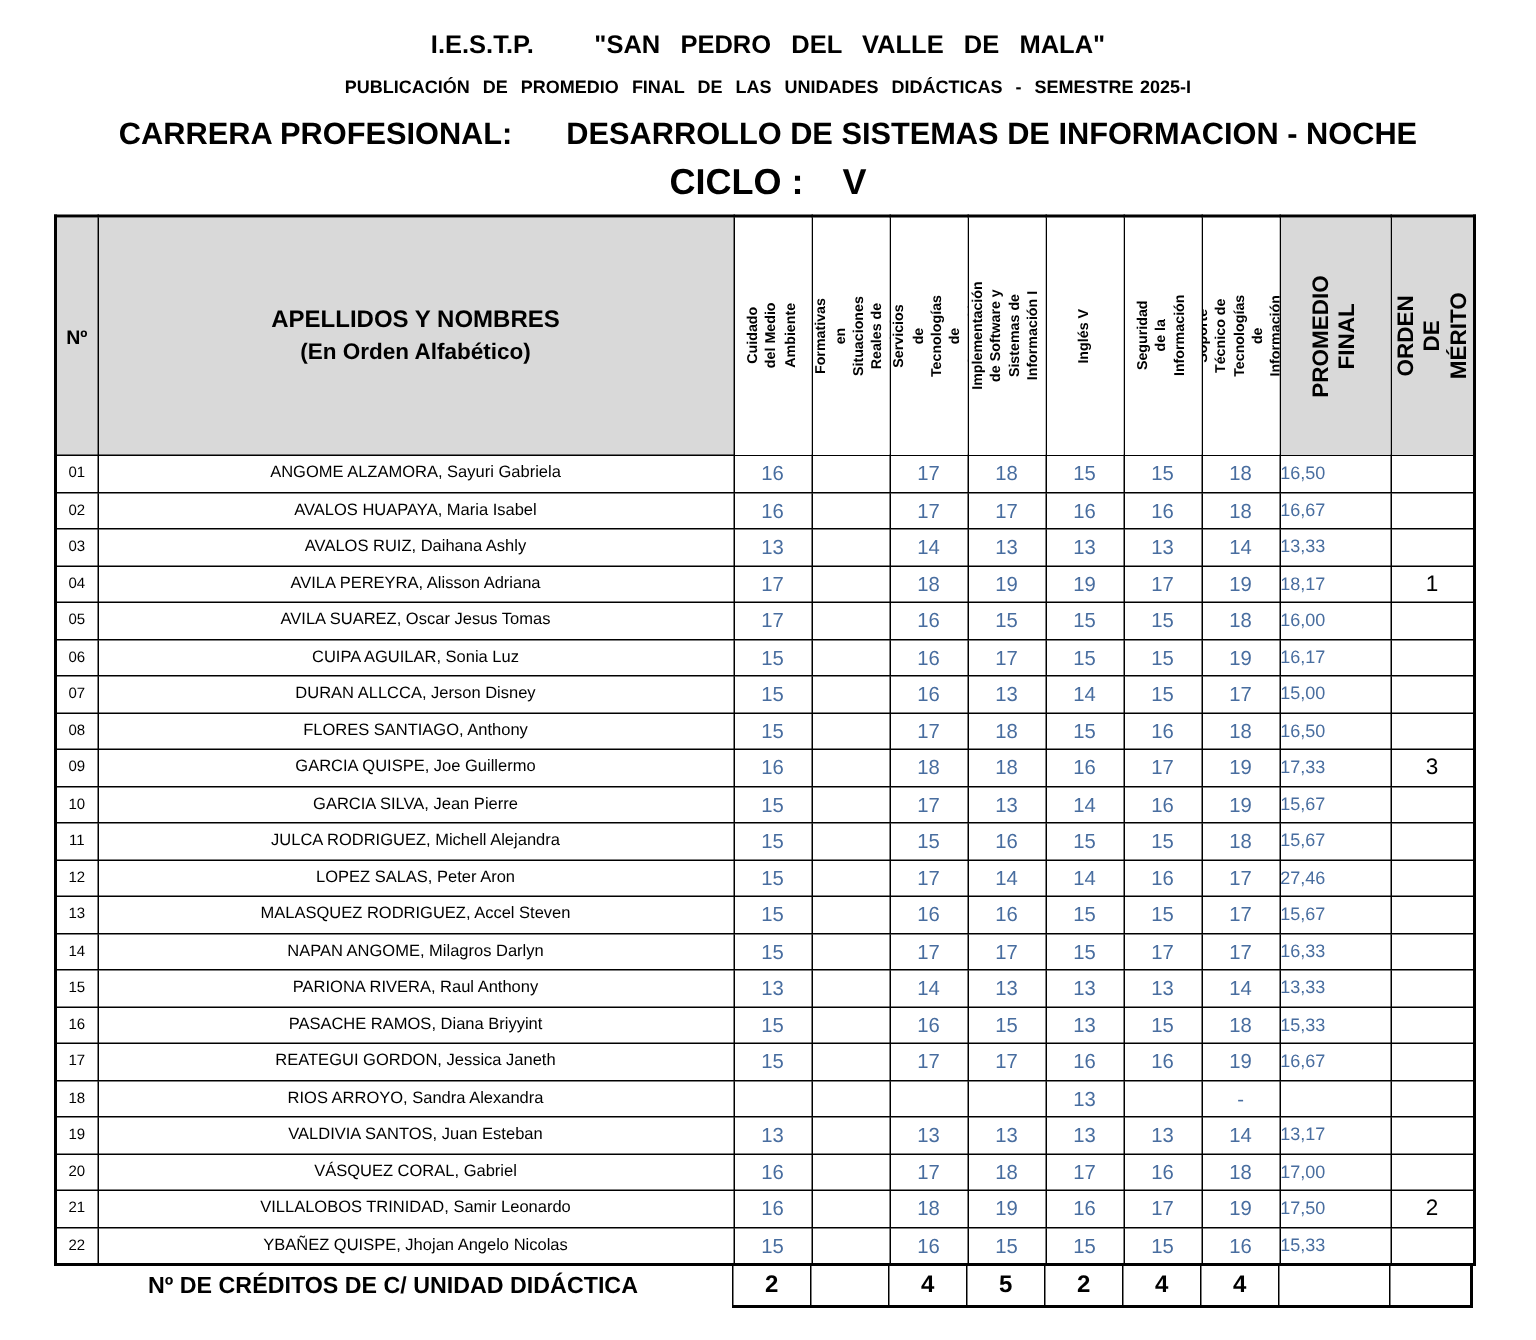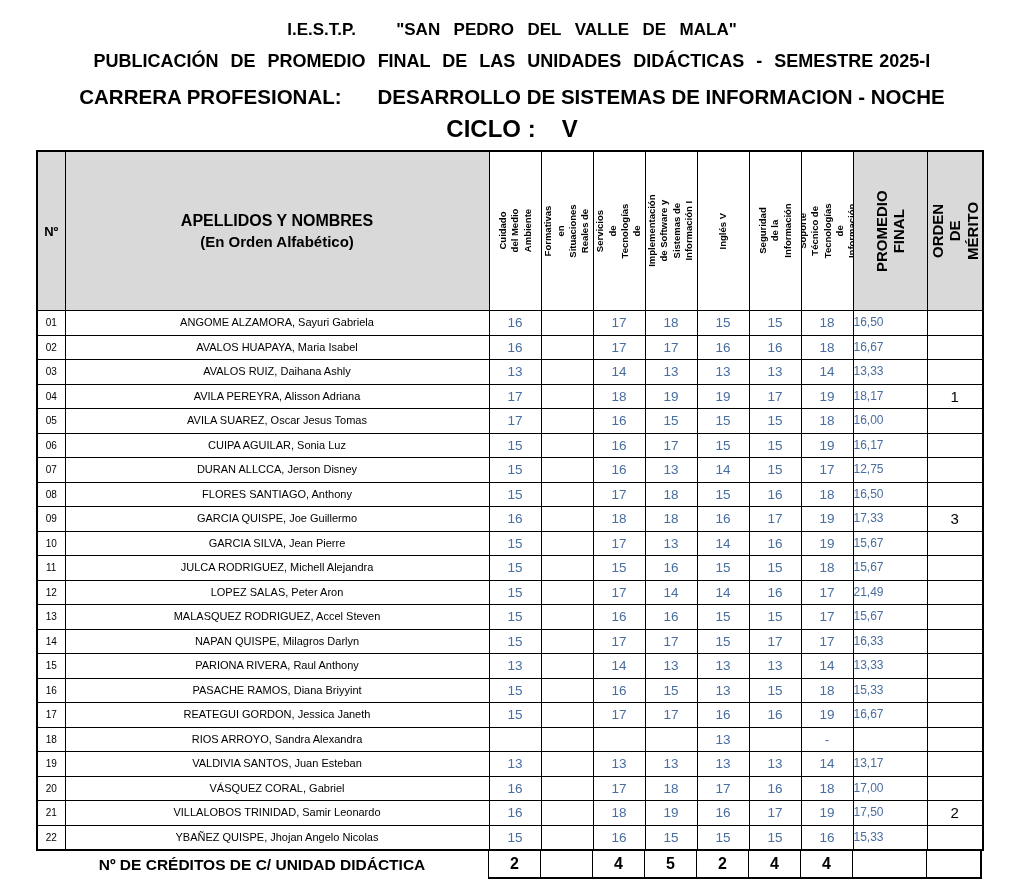--- a/index.html
+++ b/index.html
@@ -4,21 +4,21 @@
 <style>
   html,body { margin:0; padding:0; background:#ffffff; }
   body {
     width:1024px; height:893px; overflow:hidden;
     font-family:"Liberation Sans", sans-serif; color:#000;
     --grade-blue:#486d9f; --header-gray:#d9d9d9;
   }
   .titles { text-align:center; }
   .t-line { white-space:pre; font-weight:bold; }
   .t1 { padding-top:20px; font-size:17px; word-spacing:2px; }
-  .t2 { margin-top:11px; font-size:18px; word-spacing:1px; }
+  .t2 { margin-top:11px; font-size:12px; word-spacing:1px; }
   .t3 { margin-top:13px; font-size:20.5px; }
   .t3 .gap { margin-left:36px; }
   .t4 { margin-top:6px; font-size:24px; }
   .t4 .gap { margin-left:26px; }
 
   table.grades { border-collapse:collapse; table-layout:fixed; width:946px;
     margin:7px 0 0 36px; border:2px solid #000; }
   table.grades th, table.grades td { border:1px solid #000; padding:0; overflow:hidden; }
 
   .hrow th { height:158px; vertical-align:middle; }
@@ -213,21 +213,21 @@
       <tr>
         <td class="c-no">07</td>
         <td class="c-name">DURAN ALLCCA, Jerson Disney</td>
         <td class="c-grade">15</td>
         <td class="c-grade"></td>
         <td class="c-grade">16</td>
         <td class="c-grade">13</td>
         <td class="c-grade">14</td>
         <td class="c-grade">15</td>
         <td class="c-grade">17</td>
-        <td class="c-prom">12,75</td>
+        <td class="c-prom">15,00</td>
         <td class="c-orden"></td>
       </tr>
       <tr>
         <td class="c-no">08</td>
         <td class="c-name">FLORES SANTIAGO, Anthony</td>
         <td class="c-grade">15</td>
         <td class="c-grade"></td>
         <td class="c-grade">17</td>
         <td class="c-grade">18</td>
         <td class="c-grade">15</td>
@@ -278,39 +278,39 @@
       <tr>
         <td class="c-no">12</td>
         <td class="c-name">LOPEZ SALAS, Peter Aron</td>
         <td class="c-grade">15</td>
         <td class="c-grade"></td>
         <td class="c-grade">17</td>
         <td class="c-grade">14</td>
         <td class="c-grade">14</td>
         <td class="c-grade">16</td>
         <td class="c-grade">17</td>
-        <td class="c-prom">21,49</td>
+        <td class="c-prom">27,46</td>
         <td class="c-orden"></td>
       </tr>
       <tr>
         <td class="c-no">13</td>
         <td class="c-name">MALASQUEZ RODRIGUEZ, Accel Steven</td>
         <td class="c-grade">15</td>
         <td class="c-grade"></td>
         <td class="c-grade">16</td>
         <td class="c-grade">16</td>
         <td class="c-grade">15</td>
         <td class="c-grade">15</td>
         <td class="c-grade">17</td>
         <td class="c-prom">15,67</td>
         <td class="c-orden"></td>
       </tr>
       <tr>
         <td class="c-no">14</td>
-        <td class="c-name">NAPAN QUISPE, Milagros Darlyn</td>
+        <td class="c-name">NAPAN ANGOME, Milagros Darlyn</td>
         <td class="c-grade">15</td>
         <td class="c-grade"></td>
         <td class="c-grade">17</td>
         <td class="c-grade">17</td>
         <td class="c-grade">15</td>
         <td class="c-grade">17</td>
         <td class="c-grade">17</td>
         <td class="c-prom">16,33</td>
         <td class="c-orden"></td>
       </tr>

